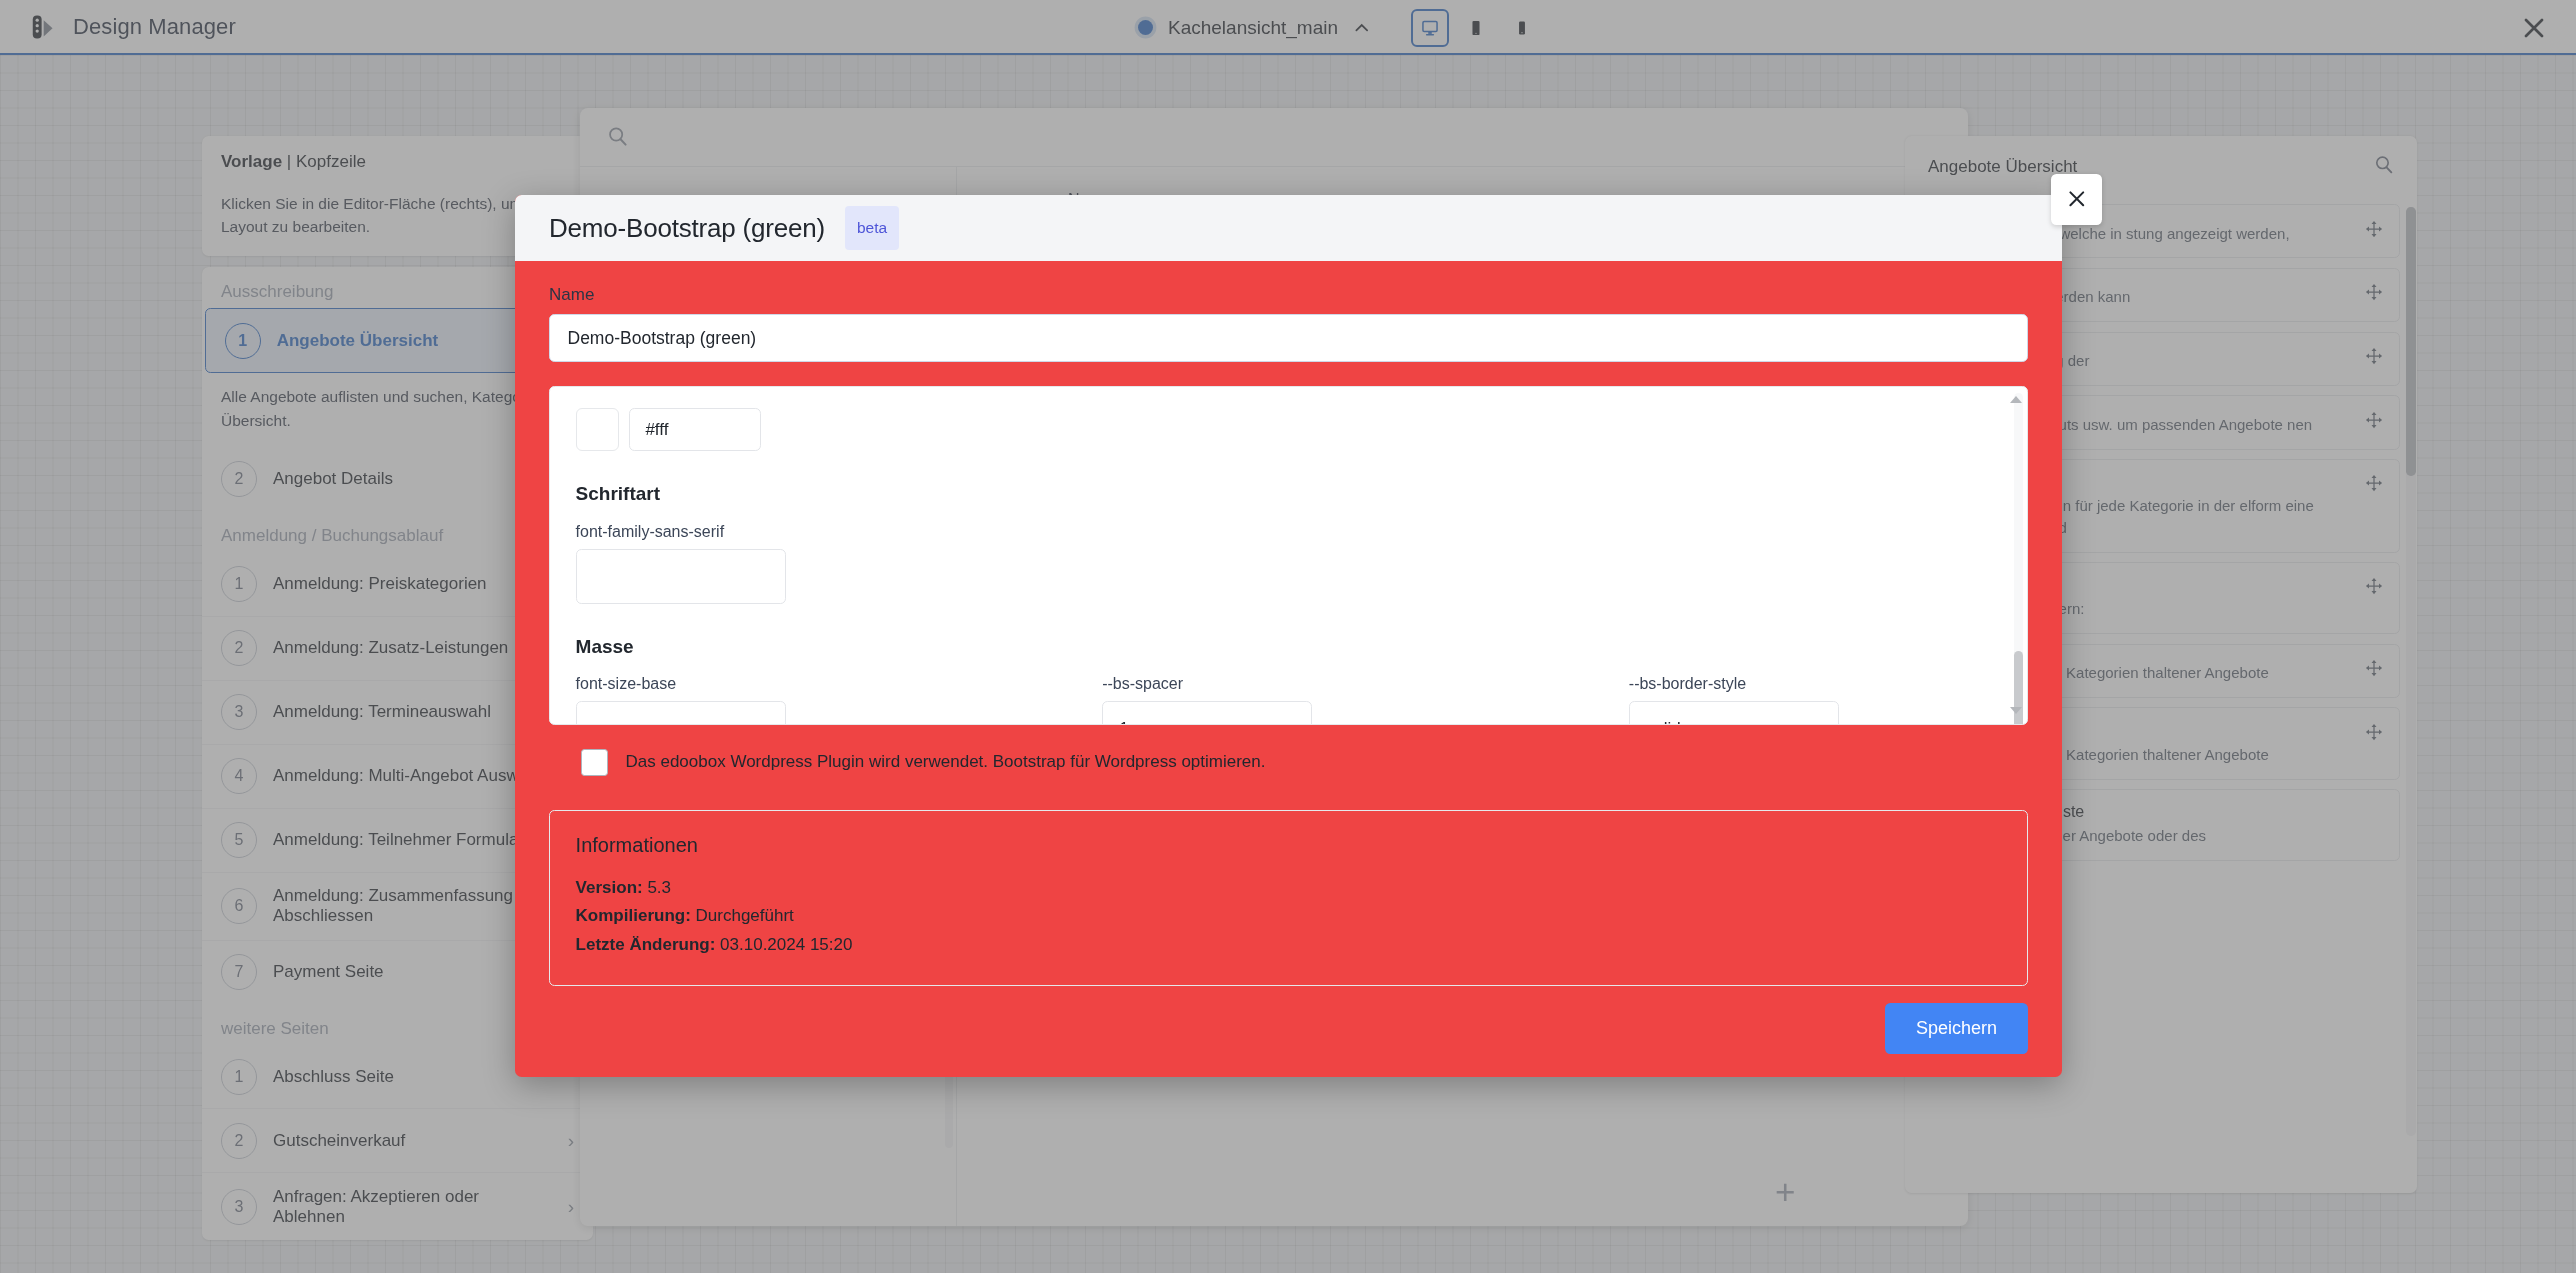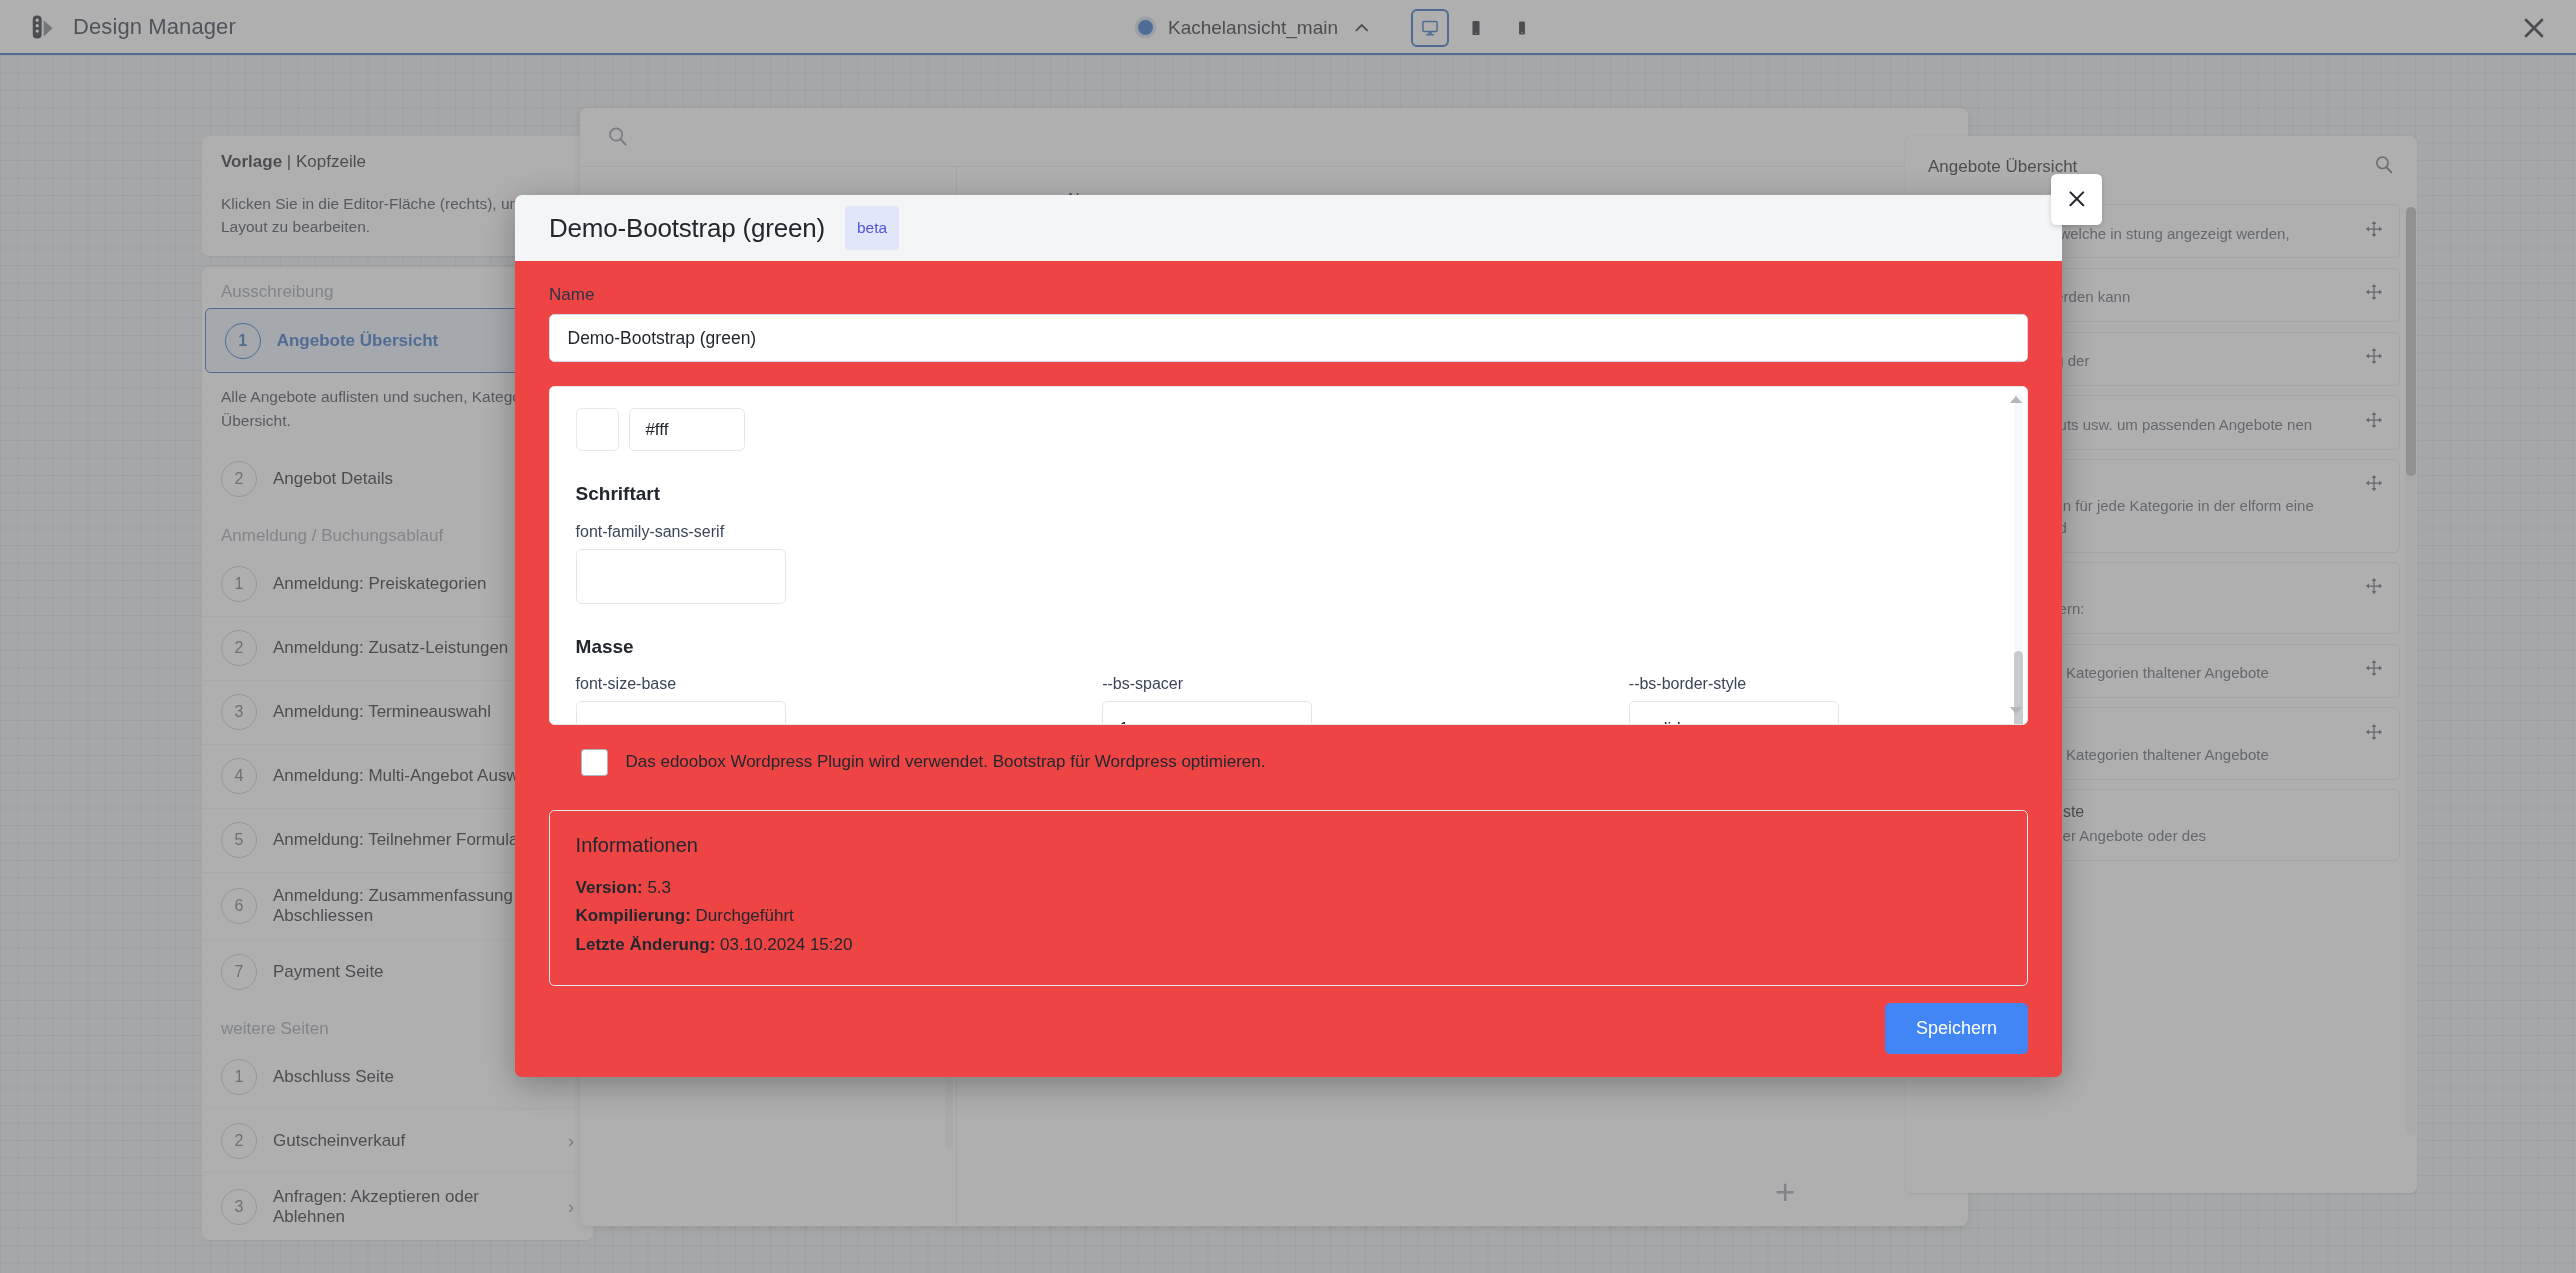--- a/index.html
+++ b/index.html
@@ -174,21 +174,21 @@
     height: 397px; position: relative; overflow: hidden; background:#fff;
   }
   #vars-inner { padding: 21.5px 25.6px 0; height: 100%; overflow: hidden; }
   .color-row { display: flex; align-items: center; gap: 10.8px; }
   .swatch { width: 43px; height: 43px; border: 1.3px solid #e6e8eb; border-radius: 6px; background:#fff; }
   .inp {
     height: 43px; border: 1.3px solid #e3e5e9; border-radius: 5.4px;
     padding: 0 15px; font-size: 17px; color: #22272e; background:#fff;
     display: flex; align-items: center;
   }
-  .inp-hex { width: 116px; }
+  .inp-hex { width: 132px; }
   .section-title { font-size: 19px; color: #22272e; font-weight: 700; margin: 32px 0 17.5px; }
   .grid2 { display: grid; grid-template-columns: 1fr 1fr; gap: 0 162px; max-width: 848px; }
   .grid3 { display: grid; grid-template-columns: 1fr 1fr 1fr; gap: 0 154px; }
   .var-cell { }
   .var-label { font-size: 16px; color: #3c4658; margin-bottom: 8px; }
   .var-inp { width: 210px; height: 55px; border: 1.3px solid #e3e5e9; border-radius: 5.4px;
              padding: 0 16px; font-size: 17px; color:#22272e; display:flex; align-items:center;
              background:#fff; }
 
   #vars-track { position:absolute; right: 4px; top: 6.7px; bottom: 6.7px; width: 9.4px;

